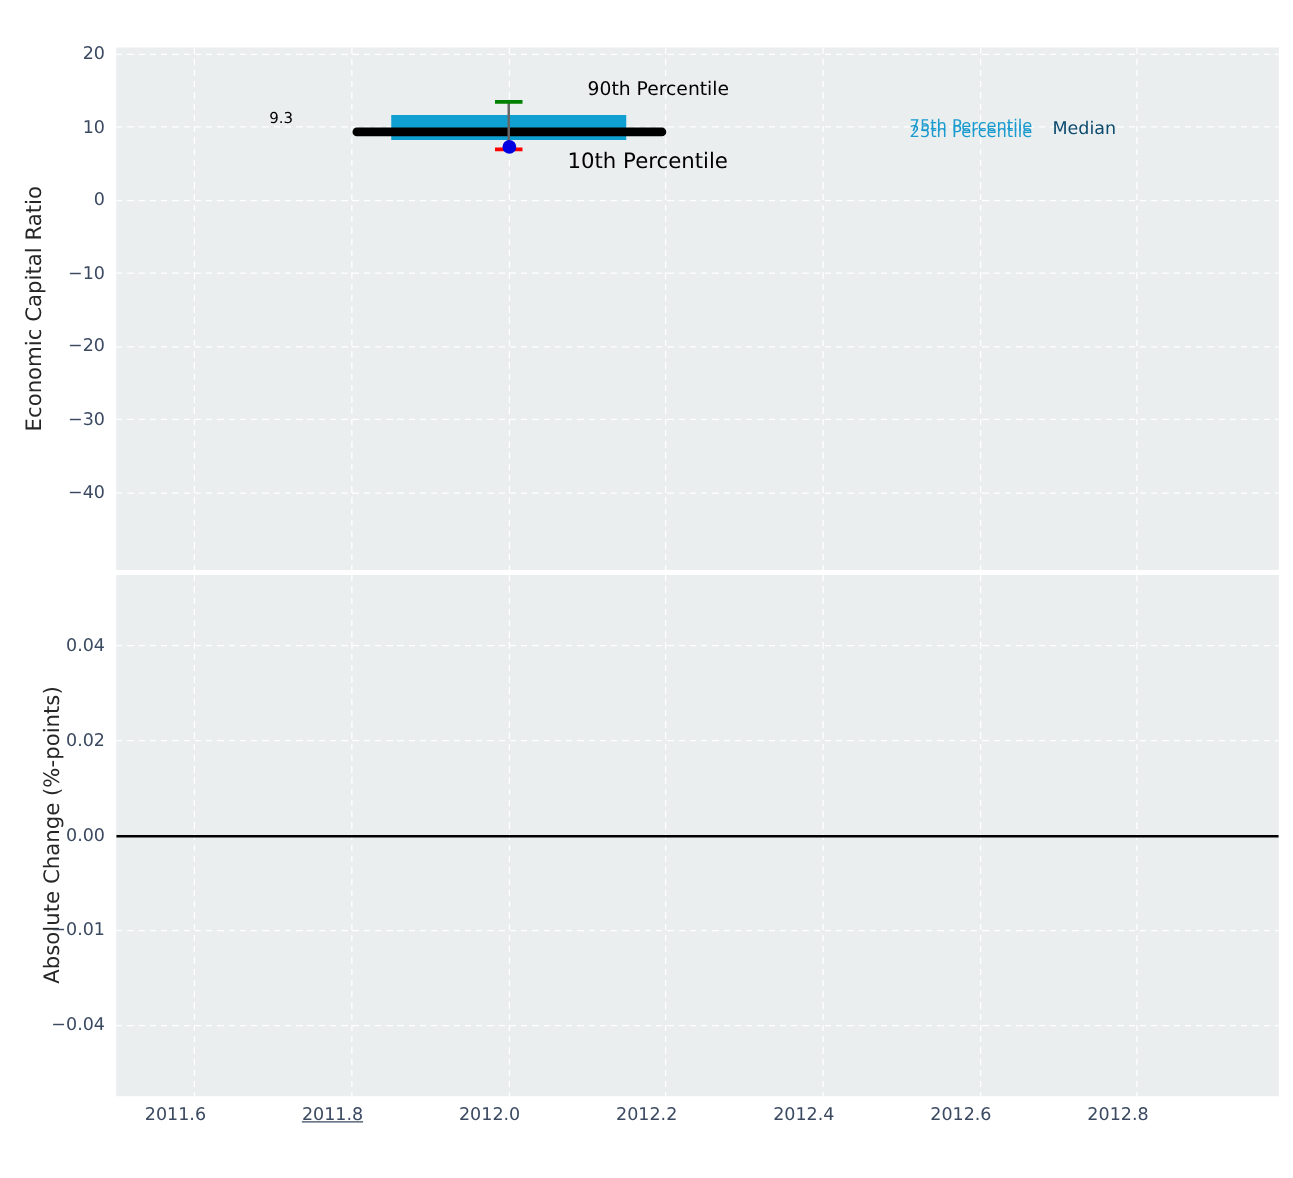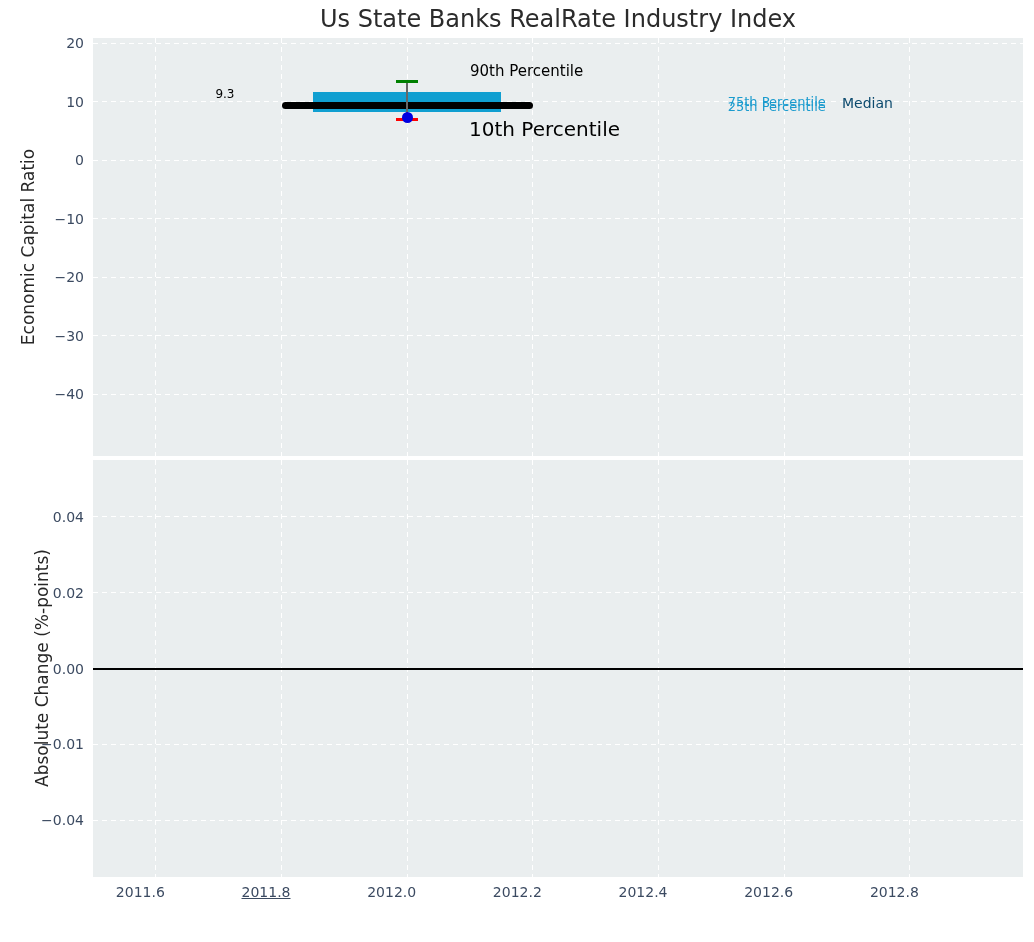--- a/index.html
+++ b/index.html
@@ -34,21 +34,20 @@
   .whisker{position:absolute;z-index:2;}
   .cap{position:absolute;z-index:3;}
   .dot{position:absolute;border-radius:50%;z-index:4;}
   .zero-line{position:absolute;z-index:2;}
 </style>
 </head>
 <body>
 
 <div class="fig" id="fig">
 
-  <div class="plot-title">Us State Banks RealRate Industry Index</div>
 
   <div class="axes" id="ax-top">
       <div class="gridline-v" style="left: 62.3378px;"></div>
       <div class="gridline-v" style="left: 188.014px;"></div>
       <div class="gridline-v" style="left: 313.689px;"></div>
       <div class="gridline-v" style="left: 439.365px;"></div>
       <div class="gridline-v" style="left: 565.041px;"></div>
       <div class="gridline-v" style="left: 690.716px;"></div>
       <div class="gridline-v" style="left: 816.392px;"></div>
       <div class="gridline-h" style="top: 4.76154px;"></div>
@@ -59,21 +58,21 @@
       <div class="gridline-h" style="top: 297.069px;"></div>
       <div class="gridline-h" style="top: 355.531px;"></div>
       <div class="box-rect" style="left: 219.932px; width: 188.514px; top: 54.3692px; height: 19.8769px; background: rgb(16, 159, 209);"></div>
       <div class="median-line" style="left: 188.514px; width: 251.351px; top: 64.3154px; height: 7px; background: rgb(0, 0, 0);"></div>
       <div class="whisker" style="left: 313.439px; width: 1.5px; top: 43.8462px; height: 38px; background: rgb(102, 102, 102);"></div>
       <div class="cap" style="left: 303.193px; width: 21.9932px; top: 42.3462px; height: 3px; background: rgb(0, 128, 0);"></div>
       <div class="cap" style="left: 303.193px; width: 21.9932px; top: 80.3462px; height: 3px; background: rgb(255, 0, 0);"></div>
       <div class="dot" style="left: 308.689px; top: 74.0077px; width: 11px; height: 11px; background: rgb(0, 0, 224);"></div>
       <div class="anno" style="left: 131.959px; top: 56.1231px; color: rgb(0, 0, 0); font-size: 12px; transform: translate(-50%, -50%);">9.3</div>
       <div class="anno" style="left: 377.027px; top: 33.3231px; color: rgb(0, 0, 0); font-size: 15px; transform: translate(0px, -50%);">90th Percentile</div>
-      <div class="anno" style="left: 376px; top: 91.2px; color: rgb(0, 0, 0); font-size: 20px; transform: translate(0px, -50%);">10th Percentile</div>
+      <div class="anno" style="left: 361px; top: 91.2px; color: rgb(0, 0, 0); font-size: 17px; transform: translate(0px, -50%);">10th Percentile</div>
       <div class="anno" style="left: 634.662px; top: 63.1385px; color: rgb(26, 155, 206); font-size: 13px; transform: translate(0px, -50%);">75th Percentile</div>
       <div class="anno" style="left: 634.662px; top: 67.8154px; color: rgb(26, 155, 206); font-size: 13px; transform: translate(0px, -50%);">25th Percentile</div>
       <div class="anno" style="left: 749px; top: 65.4769px; color: #0c4a6e; font-size: 14px; transform: translate(0px, -50%);">Median</div>
     </div>
   <div class="axes" id="ax-bottom">
       <div class="gridline-v" style="left: 62.3378px;"></div>
       <div class="gridline-v" style="left: 188.014px;"></div>
       <div class="gridline-v" style="left: 313.689px;"></div>
       <div class="gridline-v" style="left: 439.365px;"></div>
       <div class="gridline-v" style="left: 565.041px;"></div>

